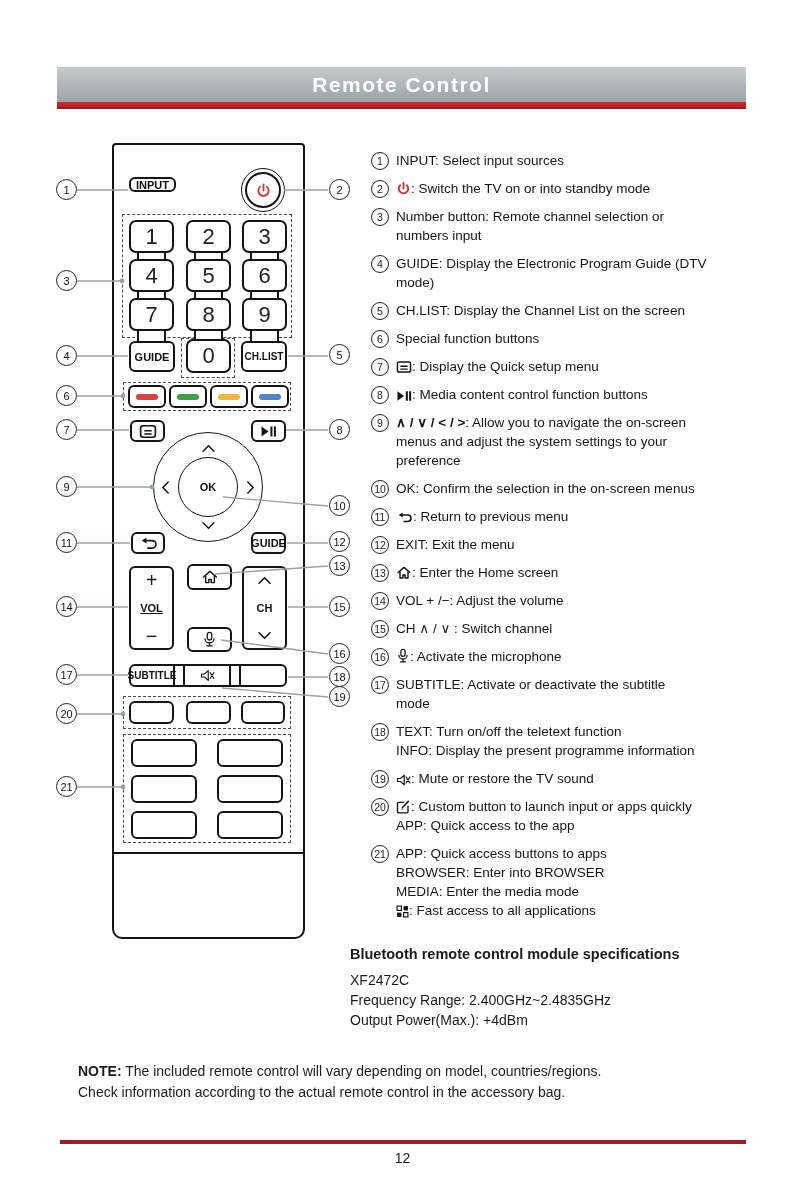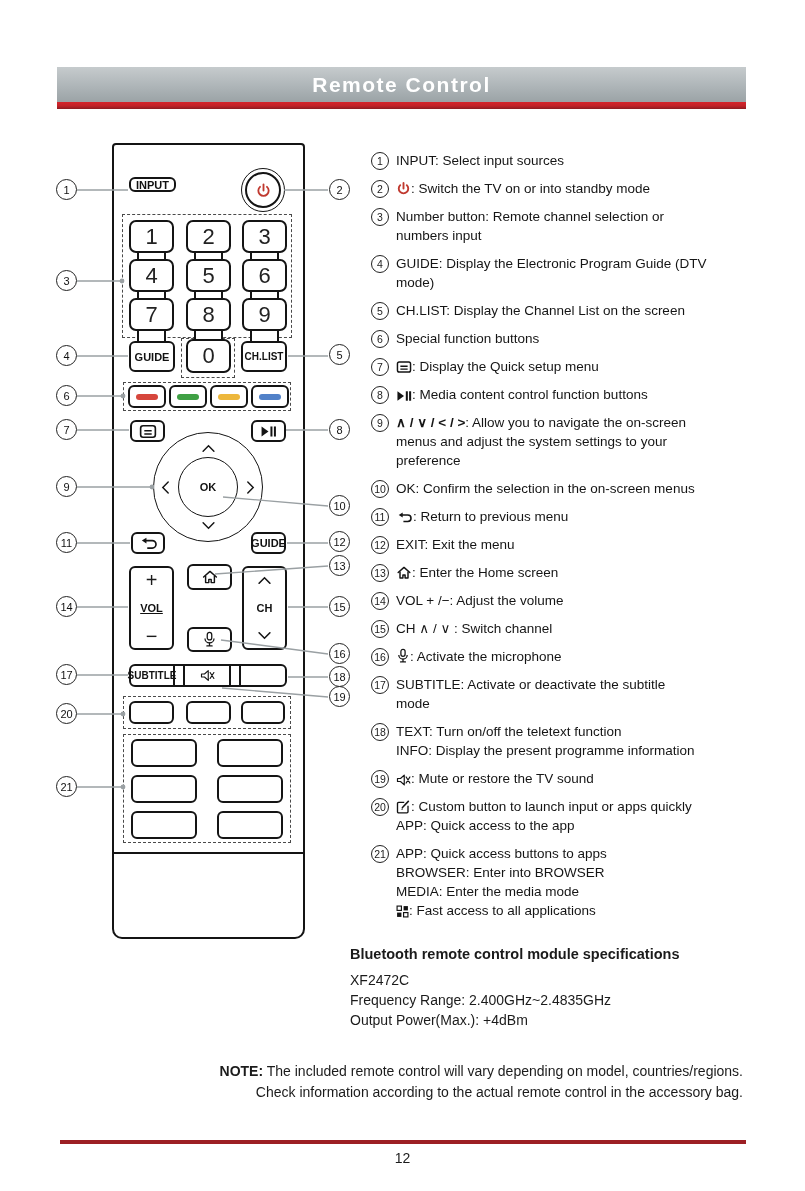--- a/index.html
+++ b/index.html
@@ -46,21 +46,21 @@
   .dline{white-space:nowrap;}
   .ic{display:inline-block;vertical-align:-3px;line-height:0;}
   .bold{font-weight:bold;}
 
   
   .specs{left:350px;top:946px;width:430px;}
   .specs .h{font-size:14.5px;font-weight:bold;margin-bottom:8px;}
   .specs .l{font-size:14px;line-height:20px;}
 
   
-  .note{left:78px;top:1061px;width:665px;font-size:14px;line-height:21px;text-align:right;}
+  .note{left:78px;top:1061px;width:665px;font-size:14px;line-height:21px;}
 
   
   .footer-line{left:60px;top:1140px;width:686px;height:4px;background:#9c1f24;}
   .page-num{left:0;top:1150px;width:805px;text-align:center;font-size:14px;}
 
   svg{display:block;}
 </style>
 </head>
 <body>
 

